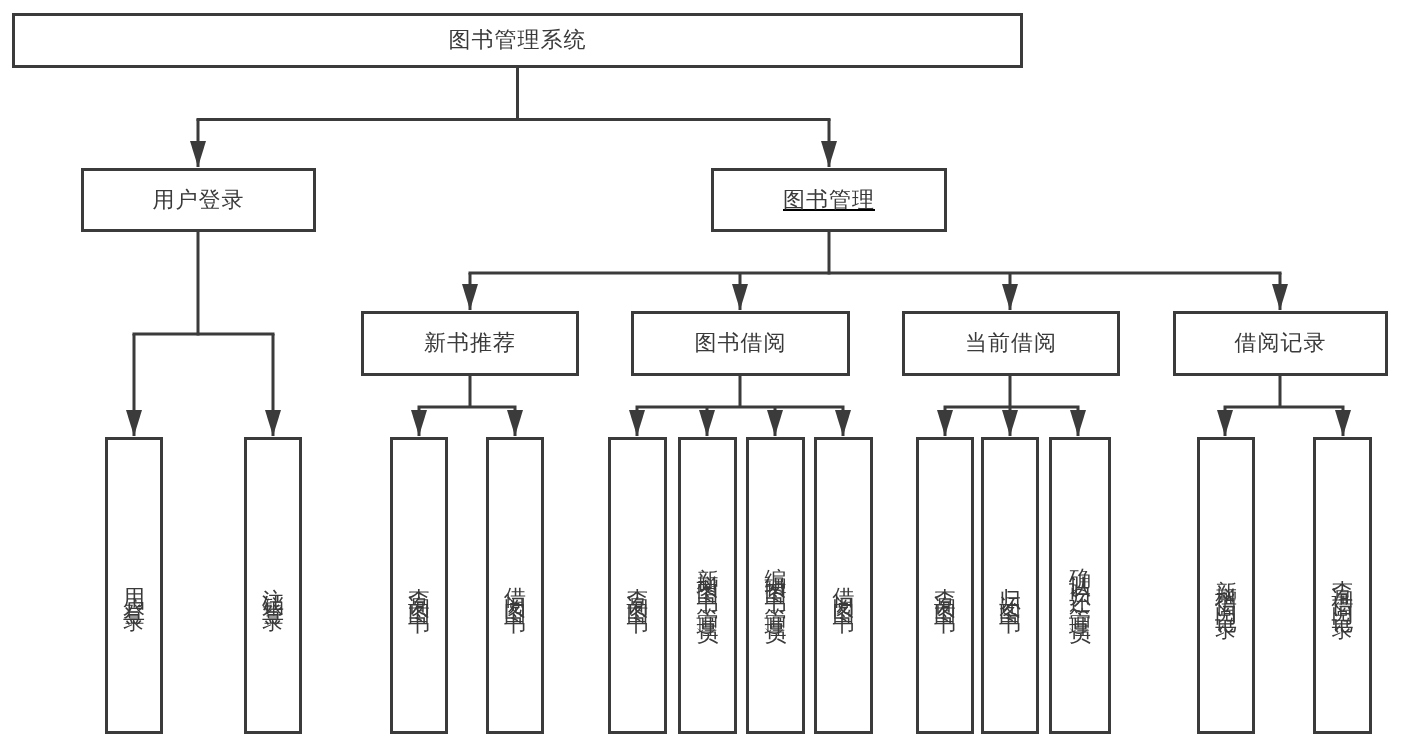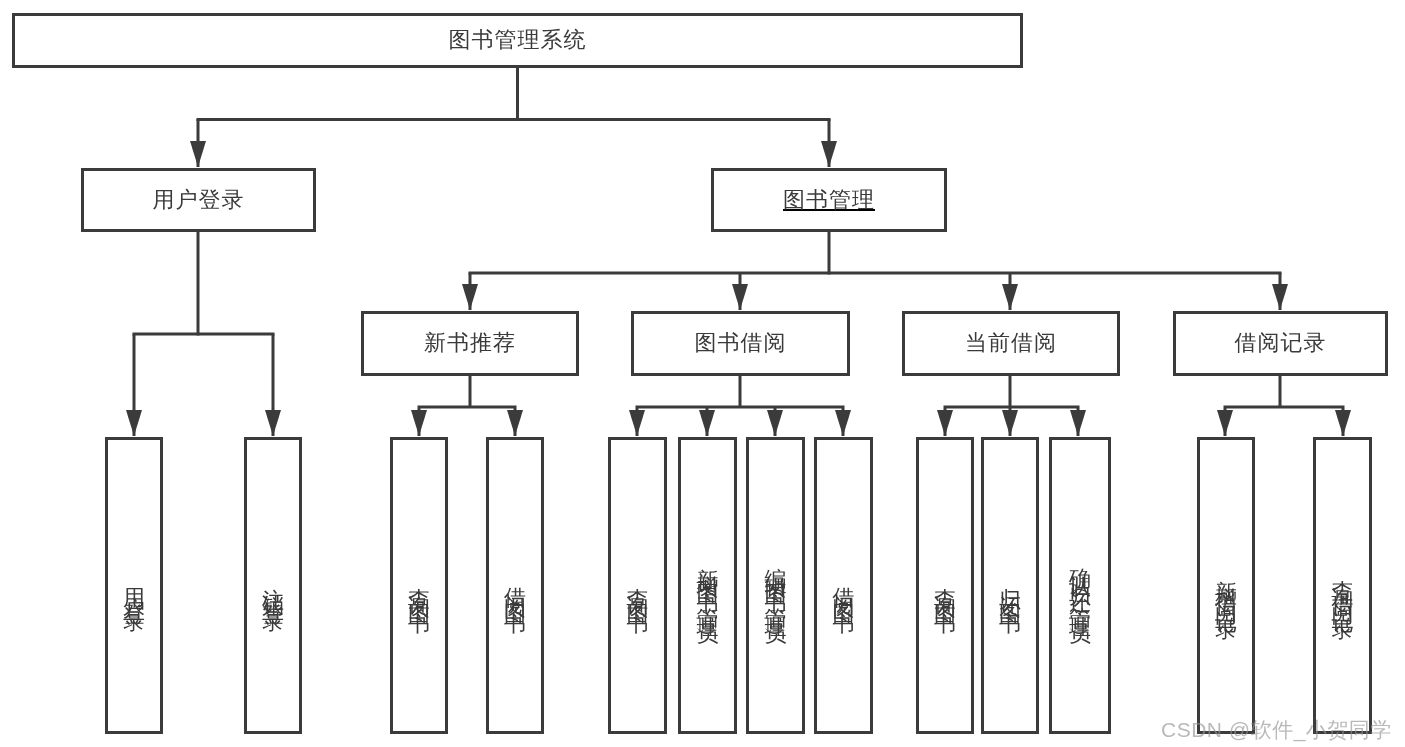--- a/index.html
+++ b/index.html
@@ -140,15 +140,14 @@
     <span class="lbl">确认归还（管理员）</span>
   </div>
 
   <div class="node v" style="left:1197px;top:437px;">
     <span class="lbl">新增借阅记录</span>
   </div>
   <div class="node v" style="left:1313px;top:437px;width:59px;">
     <span class="lbl">查询借阅记录</span>
   </div>
 
-  <div class="watermark">CSDN @软件_小贺同学</div>
 
 </div>
 
 </body></html>

